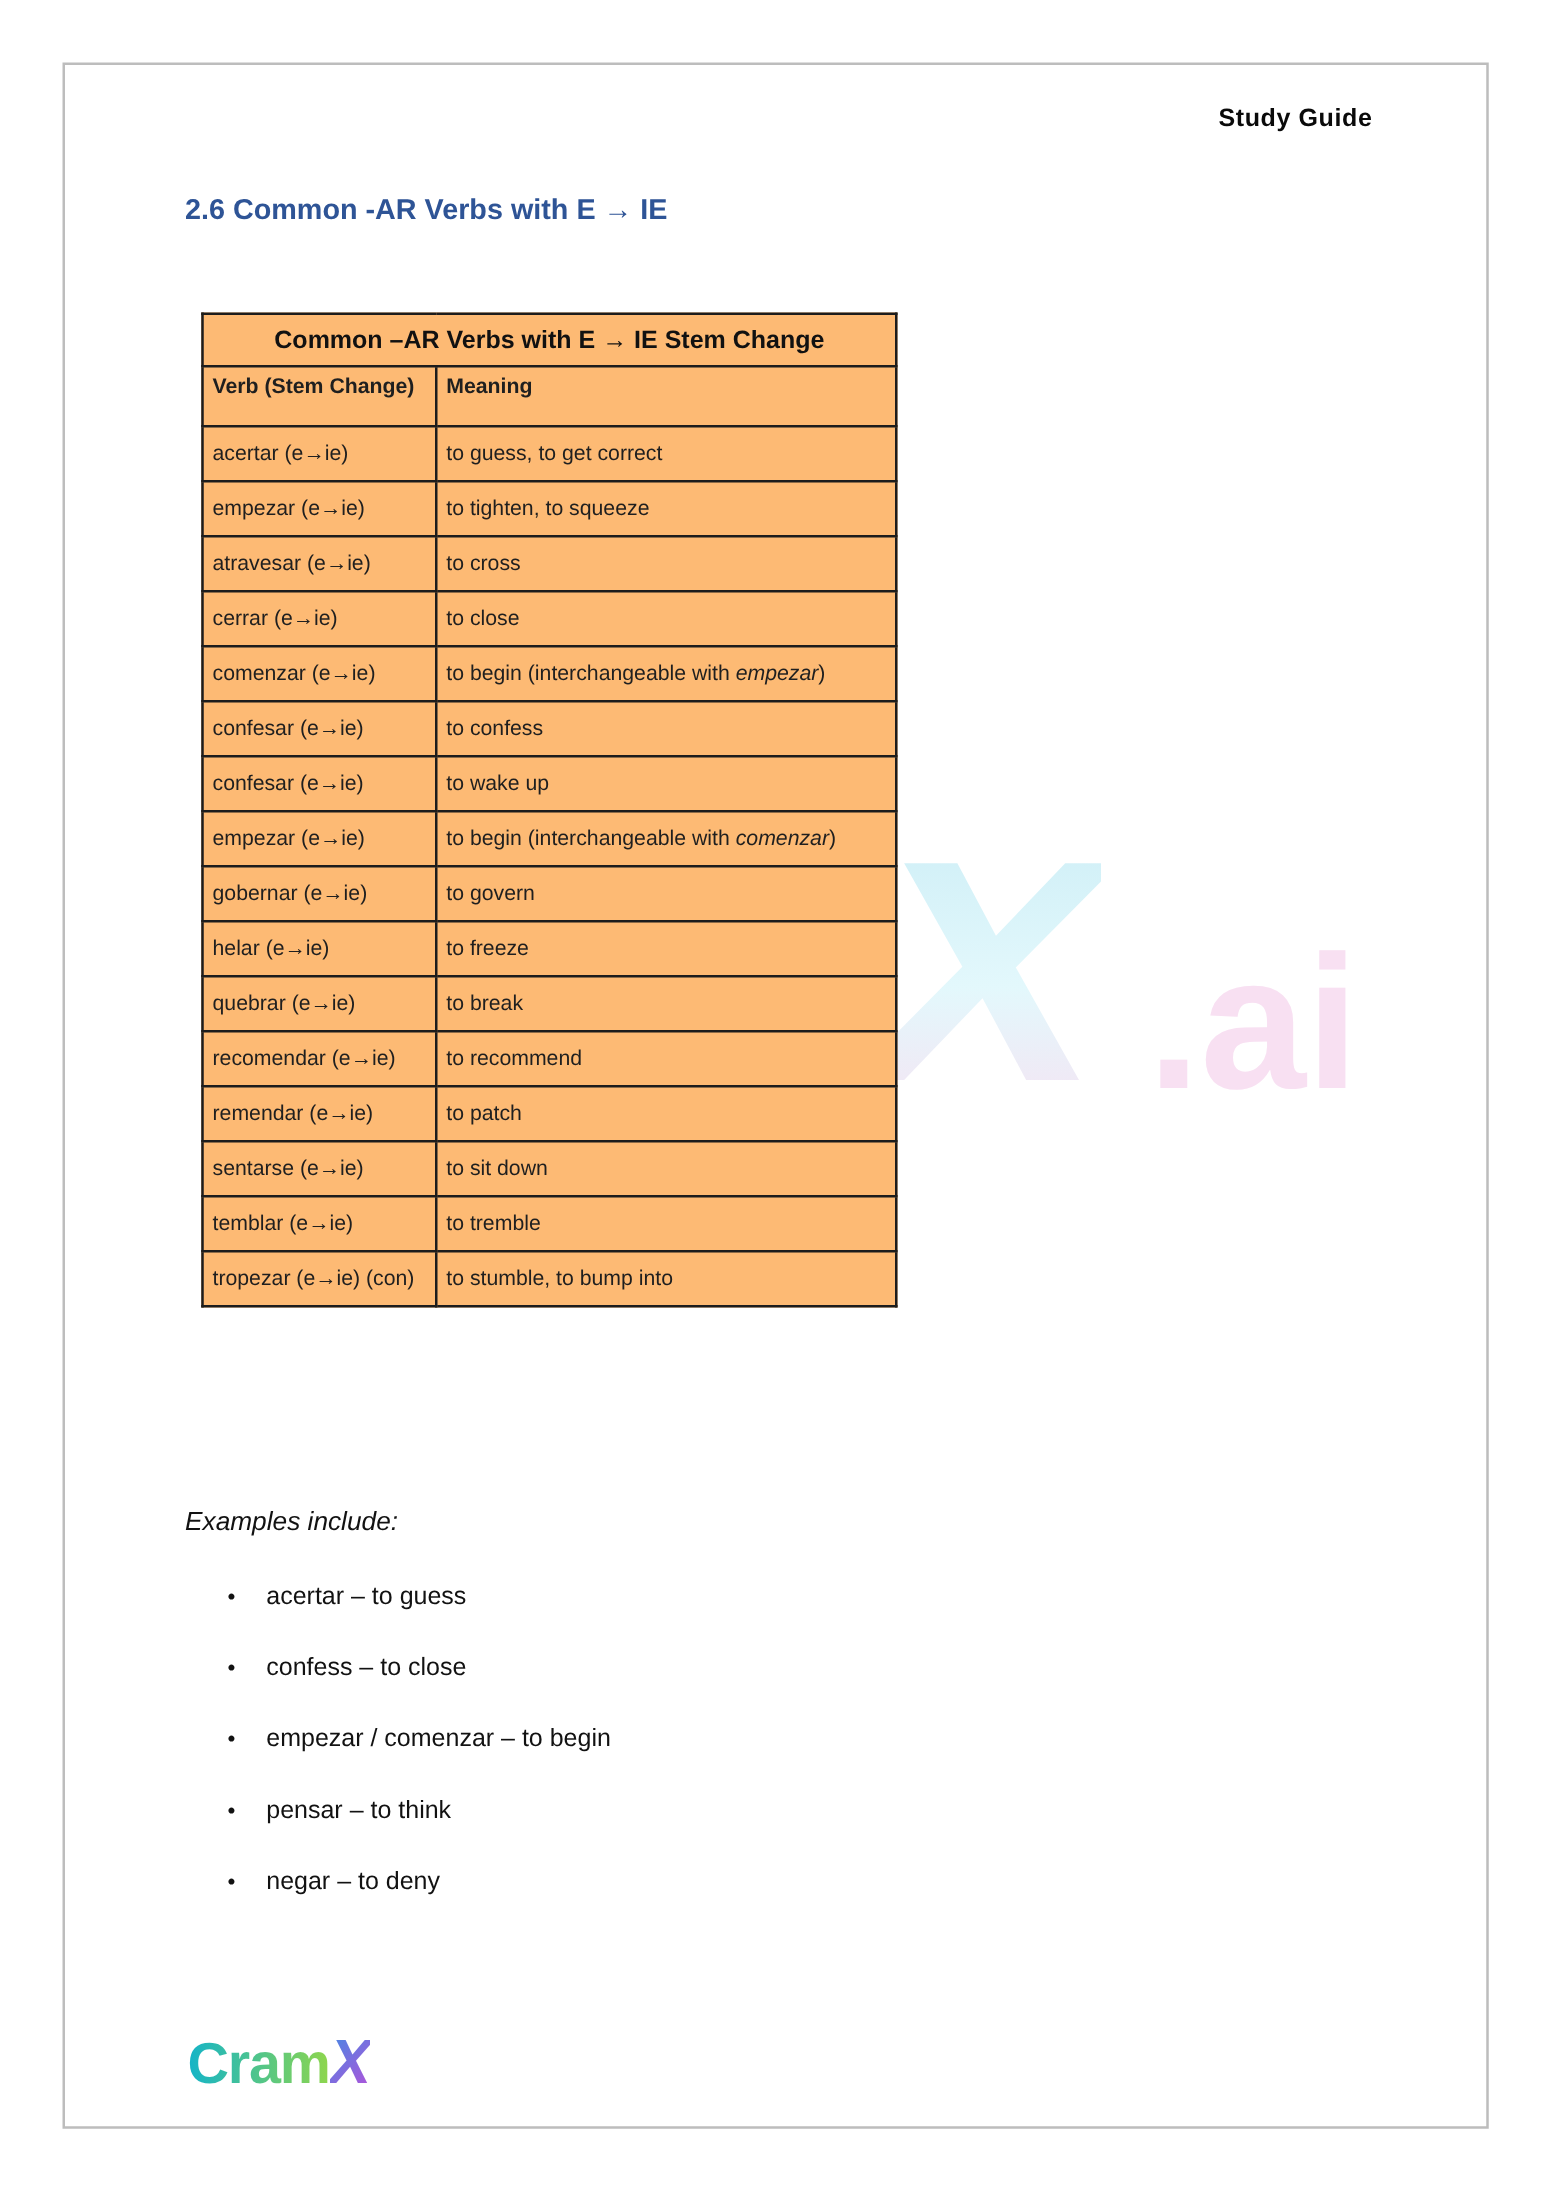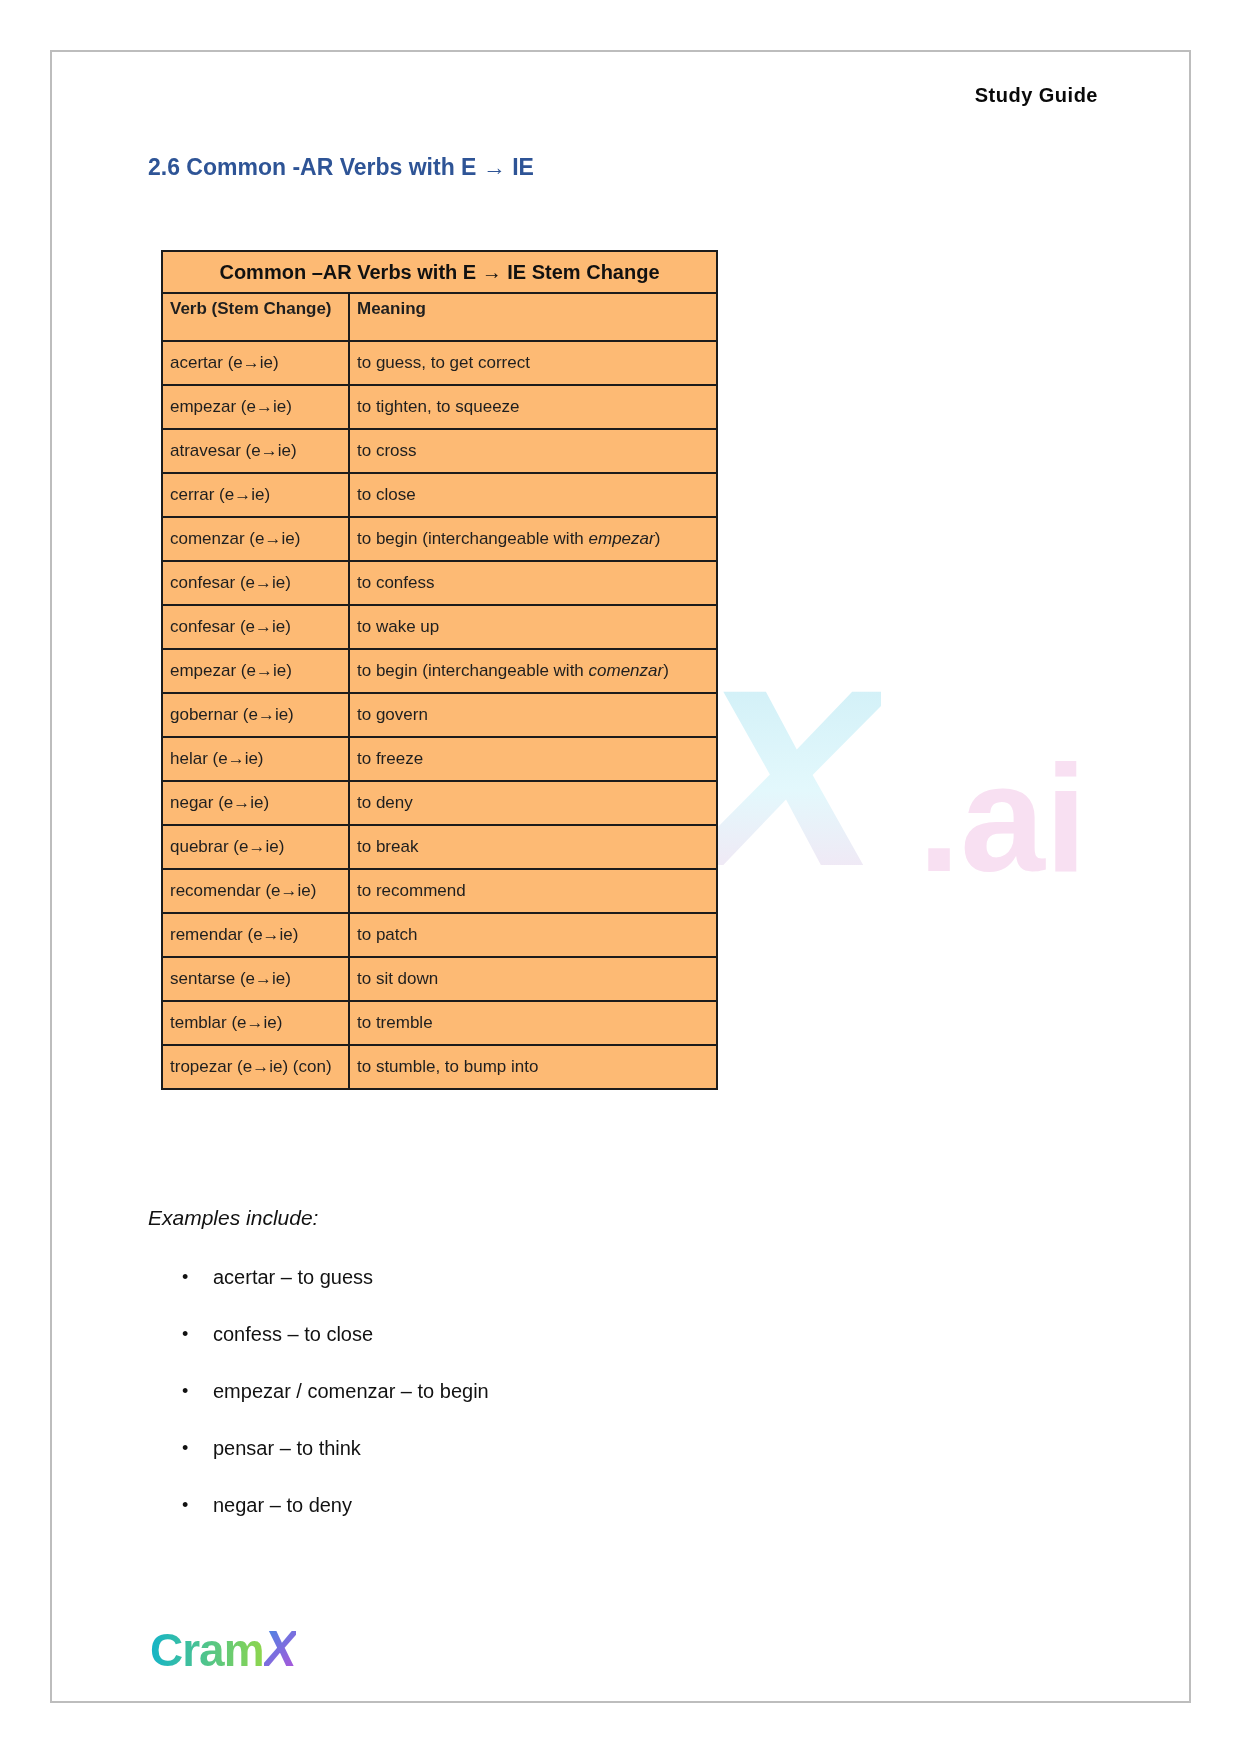--- a/index.html
+++ b/index.html
@@ -169,24 +169,20 @@
   <tr>
     <td class="cell-verb">gobernar (e→ie)</td>
     <td><span class="m-main">to govern</span><span class="m-italic"></span><span class="m-end"></span></td>
   </tr>
 
   <tr>
     <td class="cell-verb">helar (e→ie)</td>
     <td><span class="m-main">to freeze</span><span class="m-italic"></span><span class="m-end"></span></td>
   </tr>
 
-  <tr>
-    <td class="cell-verb">negar (e→ie)</td>
-    <td><span class="m-main">to deny</span><span class="m-italic"></span><span class="m-end"></span></td>
-  </tr>
 
 
   <tr>
     <td class="cell-verb">quebrar (e→ie)</td>
     <td><span class="m-main">to break</span><span class="m-italic"></span><span class="m-end"></span></td>
   </tr>
 
   <tr>
     <td class="cell-verb">recomendar (e→ie)</td>
     <td><span class="m-main">to recommend</span><span class="m-italic"></span><span class="m-end"></span></td>

